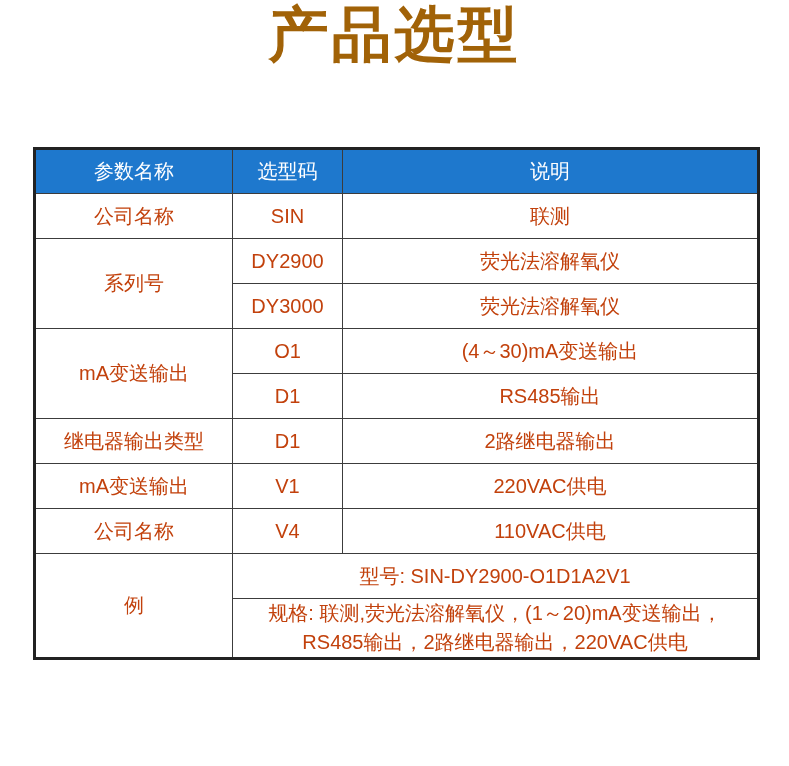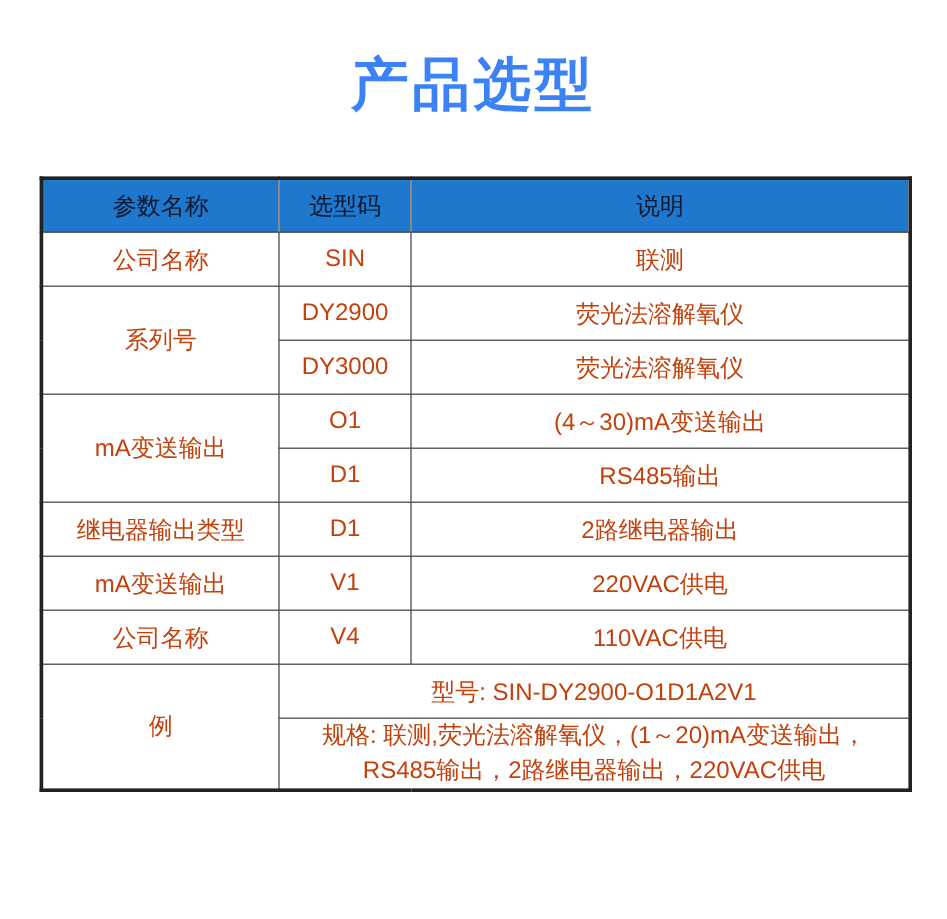--- a/index.html
+++ b/index.html
@@ -14,26 +14,25 @@
   }
   .page {
     width: 789px;
     height: 766px;
     position: relative;
     background: #ffffff;
     overflow: hidden;
   }
   .title {
     margin: 0;
-    padding-top: 44px;
     text-align: center;
-    font-size: 48px;
+    font-size: 60px;
     line-height: 1.15;
     font-weight: 900;
-    color: #3b82f6;
+    color: #a16207;
     letter-spacing: 3px;
   }
   table.selection {
     position: absolute;
     left: 33px;
     top: 147px;
     width: 724px;
     border-collapse: collapse;
     table-layout: fixed;
     border: 3px solid #222222;
@@ -42,21 +41,21 @@
   table.selection td {
     border: 1.5px solid #3c3c3c;
     text-align: center;
     vertical-align: middle;
     font-size: 20px;
     padding: 0;
     overflow: hidden;
   }
   table.selection th {
     background: #1e78cd;
-    color: #0f172a;
+    color: #ffffff;
     font-weight: 500;
     height: 45px;
   }
   table.selection td {
     background: #ffffff;
     color: #c2410c;
     height: 45px;
   }
   td.example-label {
     background: #1e78cd;

